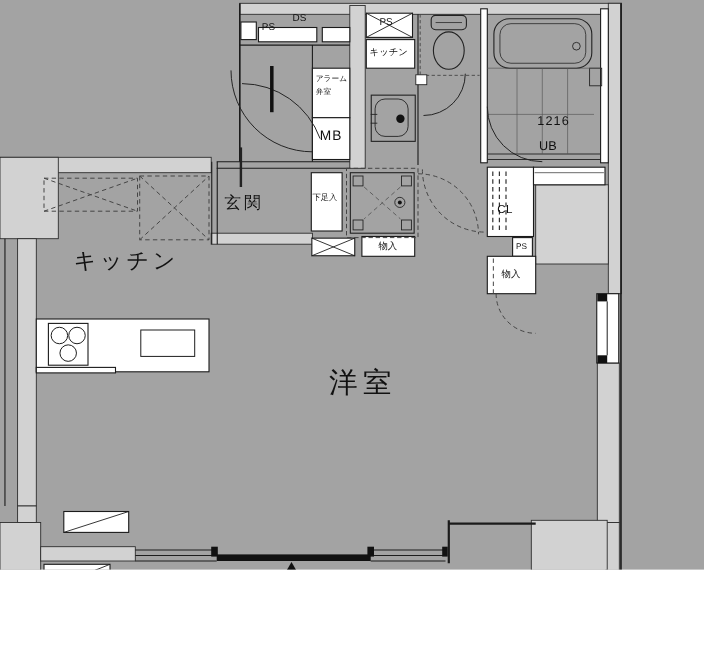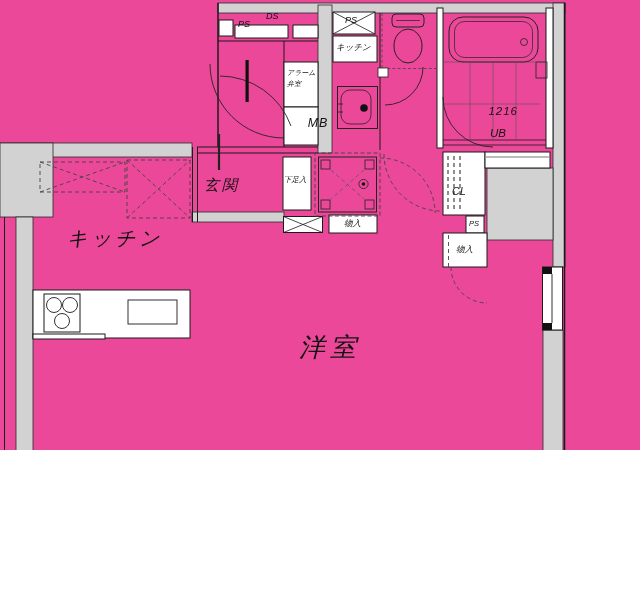--- a/index.html
+++ b/index.html
@@ -1,27 +1,27 @@
 <!DOCTYPE html>
 <html><head>
 <meta charset="utf-8">
 <style>
   html,body{margin:0;padding:0;background:#fff;}
   .plan{
-    position:relative;width:640px;height:450px;background:#ec4899;overflow:hidden;
-    font-family:"Liberation Sans","DejaVu Sans",sans-serif;color:#111;font-style:italic;
+    position:relative;width:640px;height:518px;background:#a3a3a3;overflow:hidden;
+    font-family:"Liberation Sans","DejaVu Sans",sans-serif;color:#111;
   }
   .plan svg{position:absolute;left:0;top:0;}
   .lbl{position:absolute;white-space:nowrap;line-height:1;color:#111;}
   .lbl-ds   {left:266px;top:12px; font-size:9px;}
   .lbl-psd  {left:238px;top:20px; font-size:9px;}
   .lbl-pss  {left:345px;top:16px; font-size:9px;}
   .lbl-linen{left:336px;top:43px; font-size:8.5px;}
   .lbl-alarm{left:287px;top:67px; font-size:7px;line-height:11px;}
-  .lbl-mb   {left:284px;top:117px;font-size:12.5px;width:34px;text-align:center;letter-spacing:1px;padding-left:17px;}
+  .lbl-mb   {left:284px;top:117px;font-size:12.5px;width:34px;text-align:center;letter-spacing:1px;}
   .lbl-ub   {left:478px;top:92px; font-size:11.5px;width:40px;text-align:center;margin-top:36px;}
   .lbl-ub2  {left:478px;top:106px;font-size:11.5px;width:40px;text-align:right;letter-spacing:1px;}
   .lbl-genkan{left:204px;top:177px;font-size:15px;letter-spacing:3px;text-align:right;}
   .lbl-shoe {left:284px;top:176px;font-size:7.5px;}
   .lbl-kitchen{left:67px;top:228px;font-size:20px;letter-spacing:3.5px;}
   .lbl-cl   {left:452px;top:186px;font-size:10.5px;letter-spacing:.5px;}
   .lbl-psc  {left:469px;top:220px;font-size:7.5px;}
   .lbl-stc  {left:456px;top:245px;font-size:8.5px;}
   .lbl-sth  {left:344px;top:219px;font-size:8.5px;}
   .lbl-room {left:283px;top:334px;font-size:26px;letter-spacing:5px;margin-left:16px;}

